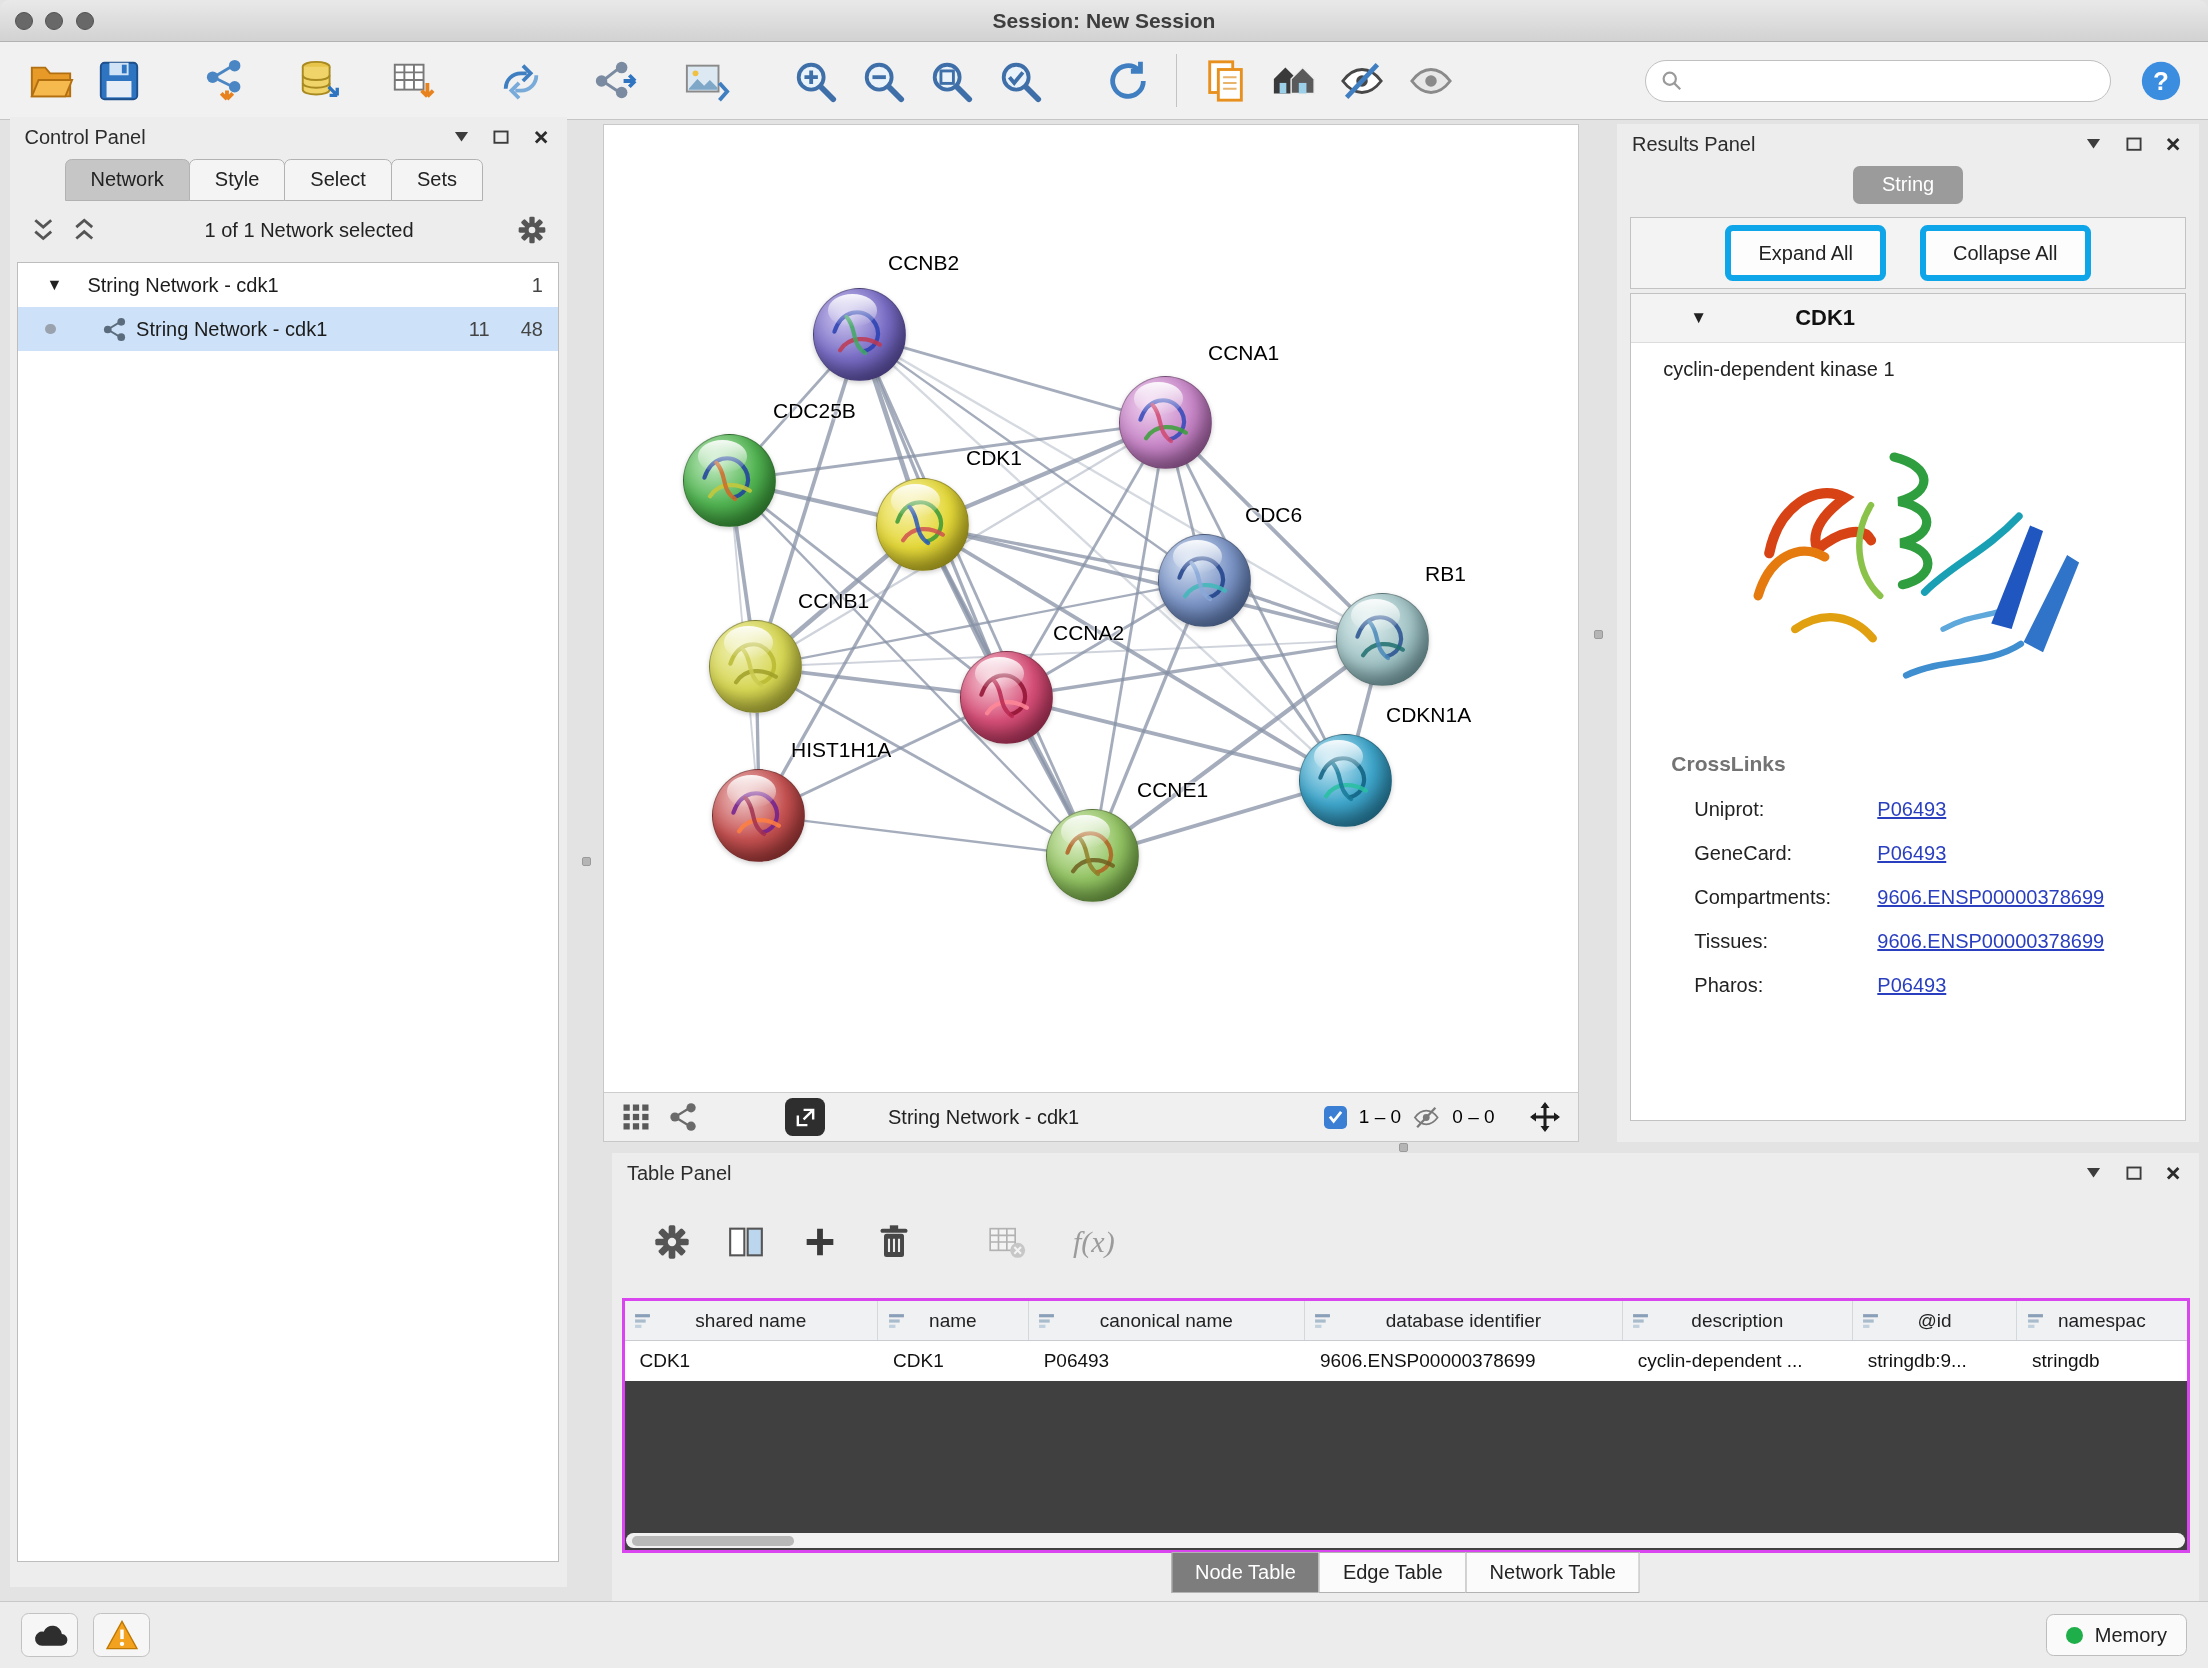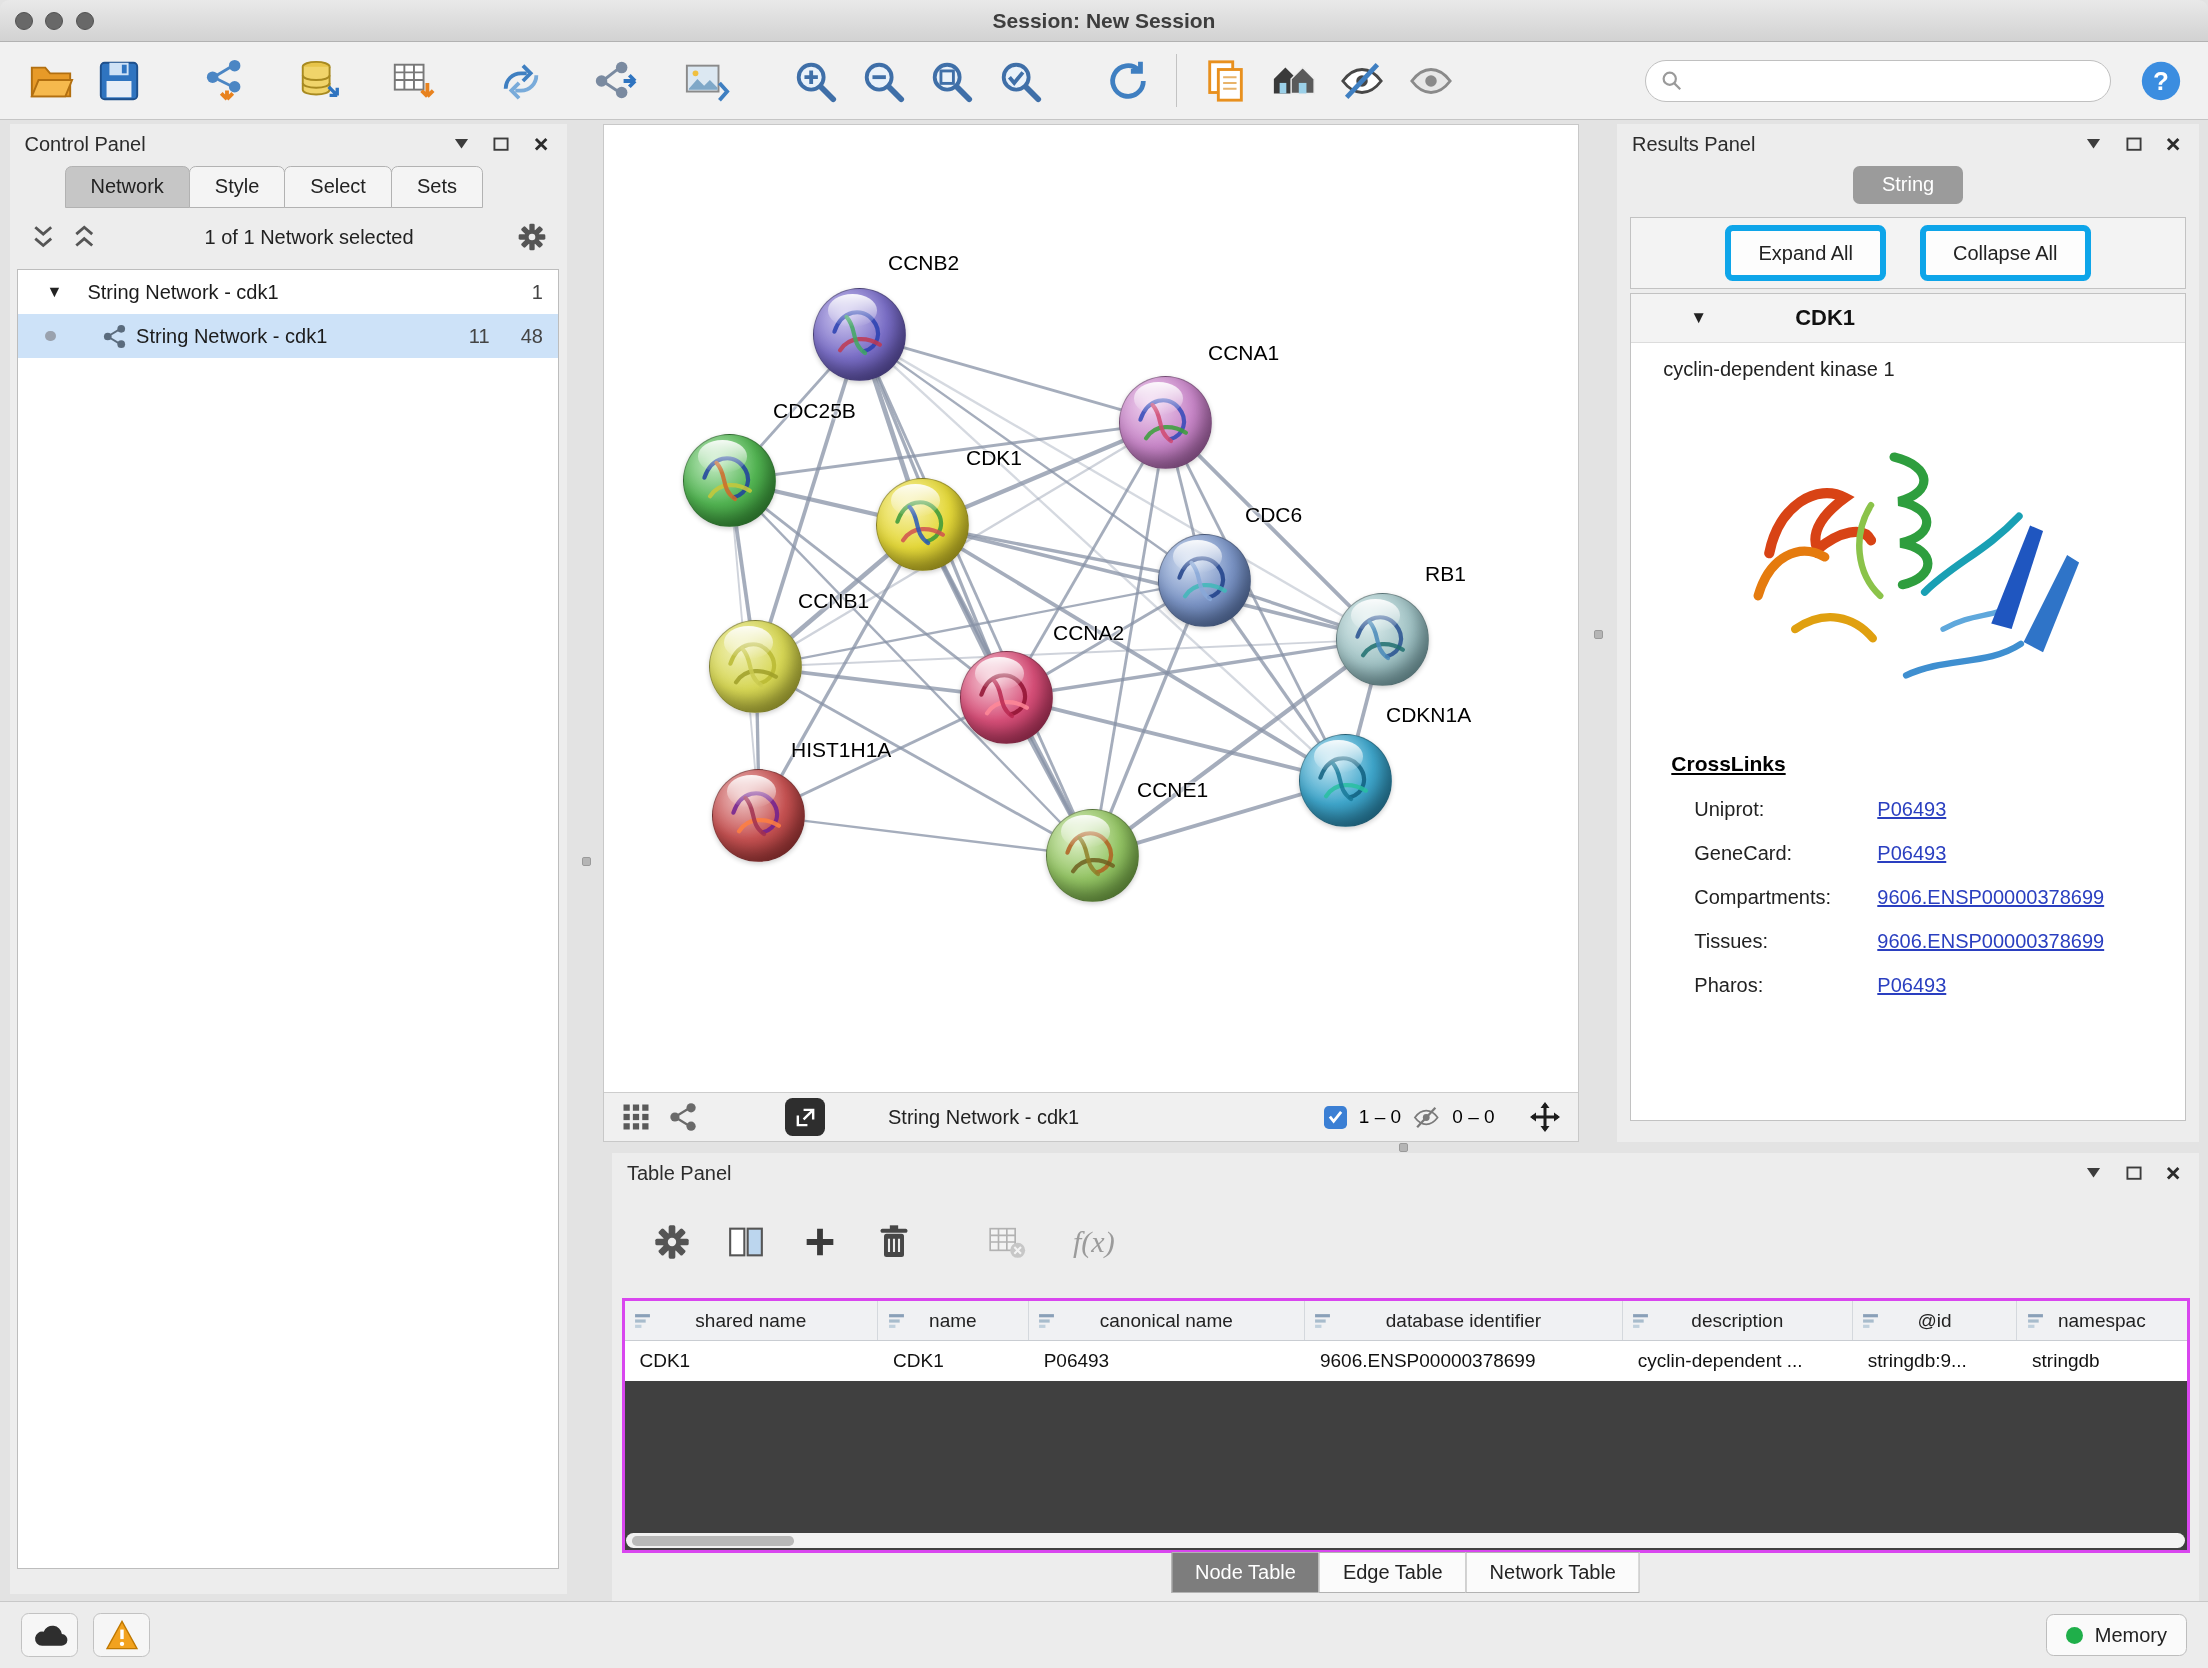--- a/index.html
+++ b/index.html
@@ -39,21 +39,21 @@
     display:flex; align-items:center; padding:0 15px; gap:9.5px; flex:0 0 auto;
   }
   .tb-search input { border:none; outline:none; flex:1; font-size:19px; font-family:"Liberation Sans",sans-serif; background:transparent; }
   .help-btn { margin-left:25px; width:49px; height:49px; flex:0 0 auto; }
   
   .panel { position:absolute; background:#ededed; }
   .panel-header { height:40px; display:flex; align-items:center; padding:0 15px; font-size:20px; color:#2c2c2c; }
   .hdr-icons { margin-left:auto; display:flex; gap:19px; align-items:center; }
   .hdr-ic { width:21px; height:21px; display:flex; align-items:center; justify-content:center; color:#3c3c3c; }
   
-  #control-panel { left:9.5px; top:124px; width:557px; height:1470px; }
+  #control-panel { left:9.5px; top:117px; width:557px; height:1470px; }
   .cp-tabs { display:flex; padding:1.9px 0 0 55px; }
   .cp-tab {
     padding:8.6px 25px; border:1px solid #b2b2b2; background:#f4f4f4;
     font-size:20px; color:#222; border-radius:6.7px 6.7px 0 0; cursor:default;
   }
   .cp-tab + .cp-tab { margin-left:-1px; }
   .cp-tab.active { background:#c6c6c6; }
   .cp-toolbar-row { display:flex; align-items:center; padding:13.3px 19px 9.5px 19px; }
   .chev { width:28.5px; height:25px; margin-right:13.3px; }
   .cp-status { flex:1; text-align:center; font-size:20px; color:#222; }
@@ -114,21 +114,21 @@
     border:1px solid #c2c2c2; background:#fff; overflow:hidden;
   }
   .rp-sec-header {
     height:49px; background:#f3f3f3; border-bottom:1px solid #dcdcdc;
     display:flex; align-items:center;
   }
   .rp-sec-header .tri { margin-left:59px; font-size:17px; color:#222; }
   .rp-gene { margin-left:88px; font-size:22px; font-weight:bold; color:#111; }
   .rp-desc { padding:15px 0 0 32px; font-size:20px; color:#222; }
   .rp-protein { display:block; margin:15px auto 0 auto; width:390px; height:333px; }
-  .rp-crosslinks { margin:23px 0 11.4px 40px; font-size:21px; font-weight:bold; color:#000000;text-decoration:underline; }
+  .rp-crosslinks { margin:23px 0 11.4px 40px; font-size:21px; font-weight:bold; color:#737373; }
   .cl-row { display:flex; padding-left:63px; height:44px; align-items:center; font-size:20px; }
   .cl-label { width:183px; color:#222; }
   .cl-link { color:#2a3fc0; text-decoration:underline; }
   
   #table-panel { left:612px; top:1153px; width:1587px; height:449px; }
   .tp-toolbar { display:flex; align-items:center; padding:15px 0 0 38px; gap:30px; height:82px; }
   .tp-ic { width:44px; height:44px; display:flex; align-items:center; justify-content:center; }
   .tp-ic svg { width:40px; height:40px; }
   .tp-ic.disabled { opacity:.38; }
   .fx { font-family:"Liberation Serif", serif; font-style:italic; font-size:30px; color:#9b9b9b; margin-left:15px; }

